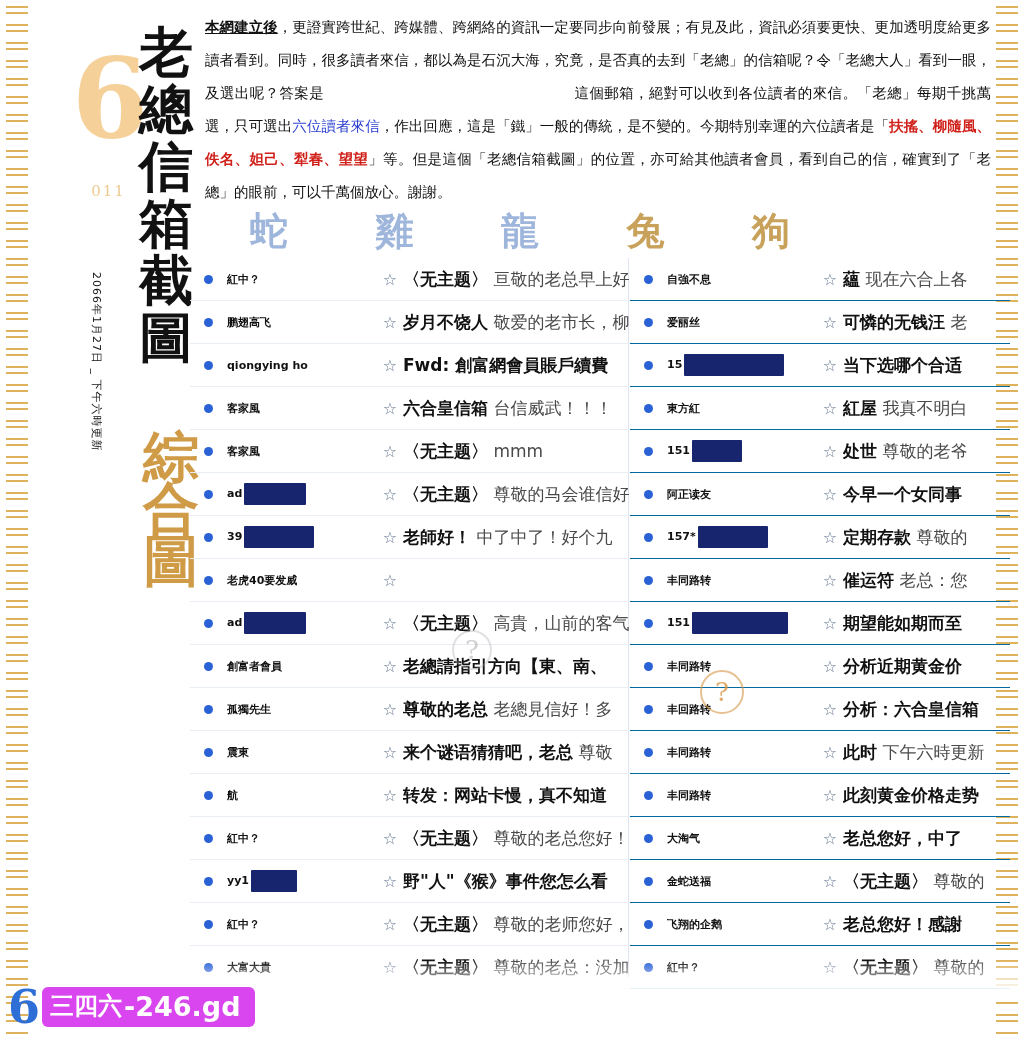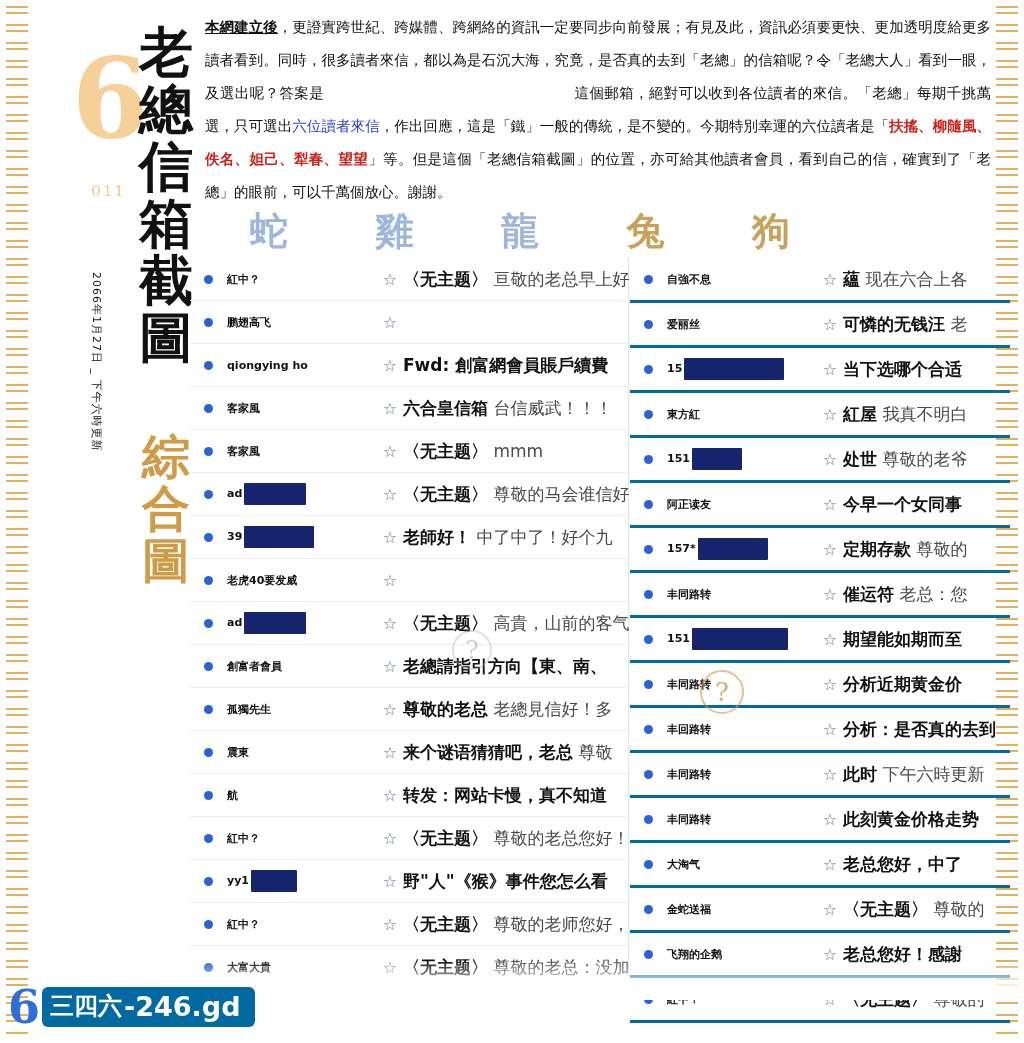--- a/index.html
+++ b/index.html
@@ -51,25 +51,25 @@
     font-weight:bold;
     line-height:57px;
     color:#111;
     text-align:center;
     letter-spacing:0px;
   }
   .vtitle2{
     position:absolute;left:122px;top:420px;
     width:58px;
     font-family:"DejaVu Serif","Liberation Serif",serif;
-    font-size:48px;
+    font-size:56px;
     line-height:52px;
     color:#d09b46;
     font-weight:bold;
-    text-align:left;
+    text-align:center;
   }
   .vdate{
     position:absolute;left:84px;top:262px;
     width:190px;
     font-size:11px;
     color:#111;
     transform:rotate(90deg);
     transform-origin:0 0;
     letter-spacing:1px;
     white-space:nowrap;
@@ -127,21 +127,21 @@
   }
   .subject{
     font-size:17px;color:#111;font-weight:bold;white-space:nowrap;
     overflow:hidden;
   }
   .subject .dim{color:#4a4a4a;font-weight:normal;}
   .redact{
     display:inline-block;height:22px;background:#17246e;vertical-align:middle;
     margin-left:2px;border-radius:1px;
   }
-  .pane.right .row{border-bottom:3px solid #0369a1;}
+  .pane.right .row{border-bottom:1px solid #0369a1;}
   .fade-strip{
     position:absolute;left:190px;top:960px;width:830px;height:40px;
     background:linear-gradient(to bottom,rgba(255,255,255,0),#ffffff 78%);
   }
   .vline{
     position:absolute;left:628px;top:258px;width:1px;height:720px;
     background:#dfe5ee;
   }
   
   .wm{
@@ -158,21 +158,21 @@
   .footer-badge{
     position:absolute;left:8px;bottom:12px;height:48px;
     display:flex;align-items:center;
   }
   .fb-six{
     font-family:"DejaVu Serif","Liberation Serif",serif;
     font-size:46px;font-weight:bold;color:#2d6fd6;
     line-height:46px;
   }
   .fb-pill{
-    background:#0369a1;color:#fff;
+    background:#d946ef;color:#fff;
     font-size:27px;font-weight:bold;
     padding:3px 14px 5px 8px;
     border-radius:6px;
     margin-left:2px;
     font-family:"DejaVu Sans","Liberation Sans",sans-serif;
     display:flex;align-items:center;
   }
   .fb-cn{font-size:24px;margin-right:2px;}
 </style>
 </head>
@@ -209,20 +209,21 @@
     <div class="row">
       <span class="dot"></span>
       <span class="sender">紅中？</span>
       <span class="star">☆</span>
       <span class="subject">〈无主题〉<span class="dim"> 亘敬的老总早上好</span></span>
     </div>
     <div class="row">
       <span class="dot"></span>
       <span class="sender">鹏翅高飞</span>
       <span class="star">☆</span>
+      <span class="subject">岁月不饶人<span class="dim"> 敬爱的老市长，柳</span></span>
     </div>
     <div class="row">
       <span class="dot"></span>
       <span class="sender">qiongying ho</span>
       <span class="star">☆</span>
       <span class="subject">Fwd: 創富網會員賬戶續費</span>
     </div>
     <div class="row">
       <span class="dot"></span>
       <span class="sender">客家風</span>
@@ -365,21 +366,21 @@
     <div class="row">
       <span class="dot"></span>
       <span class="sender">丰同路转</span>
       <span class="star">☆</span>
       <span class="subject">分析近期黄金价</span>
     </div>
     <div class="row">
       <span class="dot"></span>
       <span class="sender">丰回路转</span>
       <span class="star">☆</span>
-      <span class="subject">分析：是否真的去到</span>
+      <span class="subject">分析：六合皇信箱</span>
     </div>
     <div class="row">
       <span class="dot"></span>
       <span class="sender">丰同路转</span>
       <span class="star">☆</span>
       <span class="subject">此时<span class="dim"> 下午六時更新</span></span>
     </div>
     <div class="row">
       <span class="dot"></span>
       <span class="sender">丰同路转</span>

